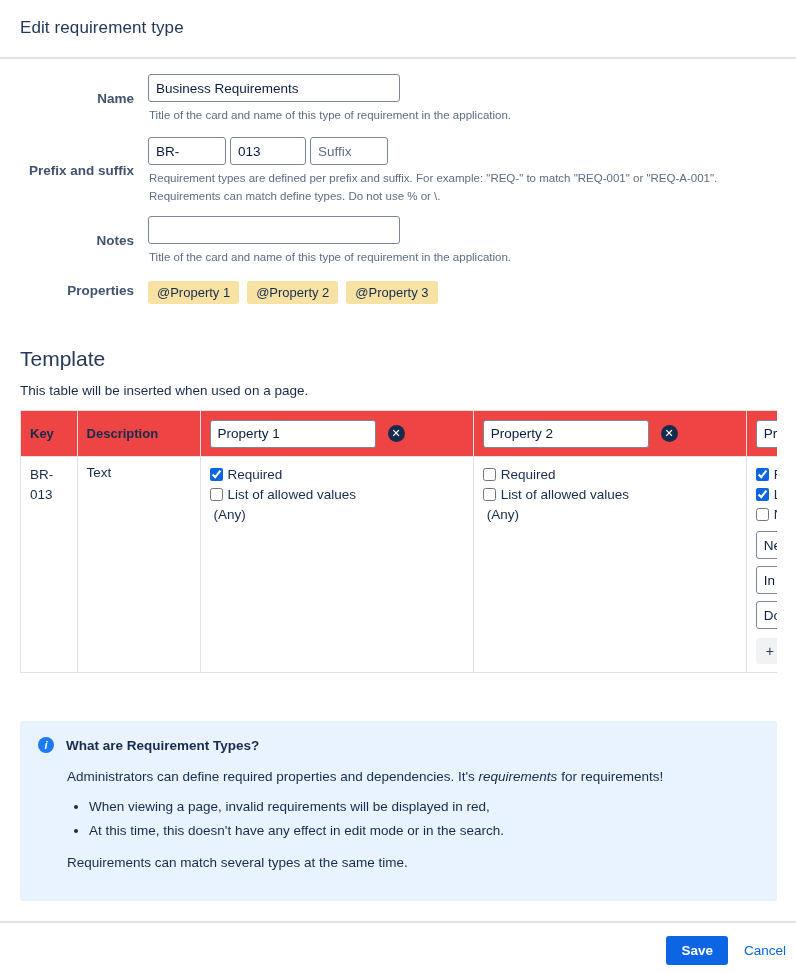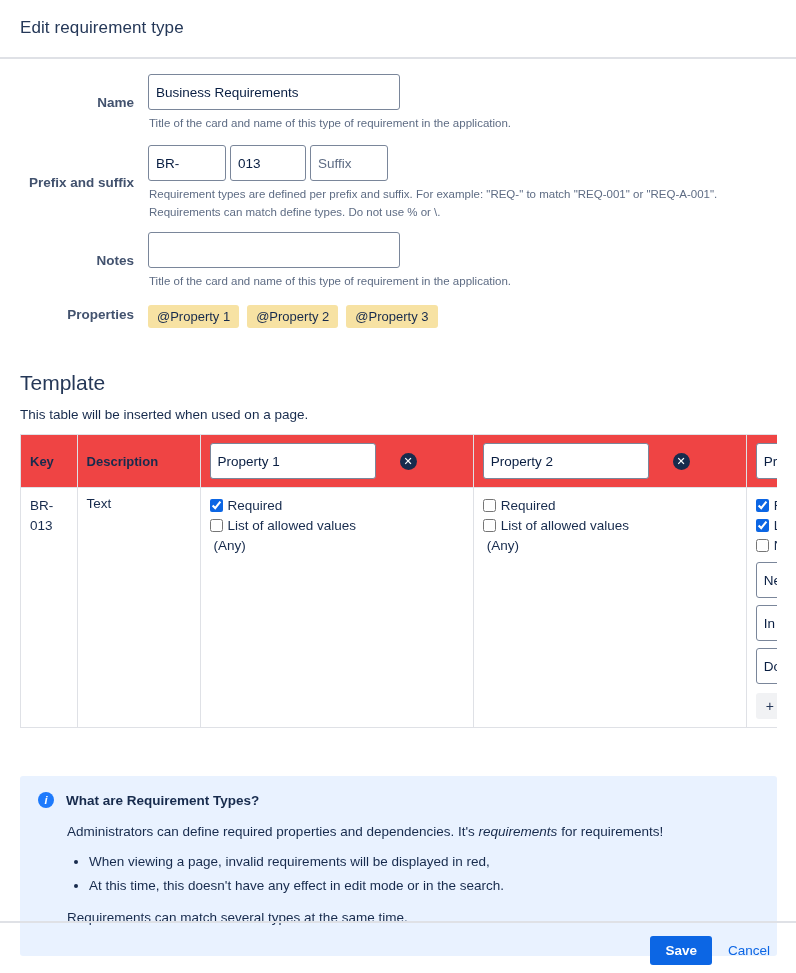--- a/index.html
+++ b/index.html
@@ -45,21 +45,21 @@
   .field-control { flex: 1 1 auto; }
 
   input.txt {
     font-family: "Liberation Sans", sans-serif;
     font-size: 13.5px;
     color: #091E42;
     background: #ffffff;
     border: 1.5px solid #7A869A;
     border-radius: 3px;
     padding: 4px 7px;
-    height: 36px;
+    height: 28px;
     outline: none;
   }
   input.txt::placeholder { color: #5E6C84; opacity: 1; }
   .w-name { width: 252px; }
   .w-prefix { width: 78px; }
   .w-number { width: 76px; }
   .w-suffix { width: 78px; }
   .w-notes { width: 252px; }
 
   .hint {
@@ -120,21 +120,21 @@
     text-align: left;
     height: 46px;
     vertical-align: middle;
   }
   .col-key { width: 46px; }
   .col-desc { width: 100px; }
   .col-prop { width: 222px; }
   td.cell { height: 200px; font-size: 13.5px; color: #172B4D; }
   td.cell .keytext { line-height: 20px; }
 
-  .hdr-prop { display: flex; align-items: center; gap: 24px; }
+  .hdr-prop { display: flex; align-items: center; gap: 12px; }
   .hdr-prop input.txt { width: 166px; font-weight: normal; }
   .btn-remove {
     width: 17px; height: 17px; border-radius: 50%;
     background: #172B4D; color: #fff;
     display: inline-flex; align-items: center; justify-content: center;
     font-size: 11px; line-height: 1; border: none; cursor: pointer;
     font-family: "Liberation Sans", sans-serif;
     flex: 0 0 17px;
   }
 
@@ -185,21 +185,21 @@
   .info-body ul { margin: 0 0 12px 0; padding-left: 22px; }
   .info-body li { margin-bottom: 4px; }
   .em { font-style: italic; }
 
   
   .divider-bottom {
     position: absolute; left: 0; top: 921px;
     width: 796px; height: 2px; background: #DFE1E6;
   }
   .footer {
-    position: absolute; right: 24px; top: 936px;
+    position: absolute; right: 8px; top: 936px;
     display: flex; align-items: center; gap: 14px;
   }
   .btn-save {
     background: #0C66E4; color: #fff;
     border: none; border-radius: 3px;
     font-size: 13.5px; font-weight: bold;
     padding: 7px 15px; cursor: pointer;
     font-family: "Liberation Sans", sans-serif;
   }
   .btn-cancel {

